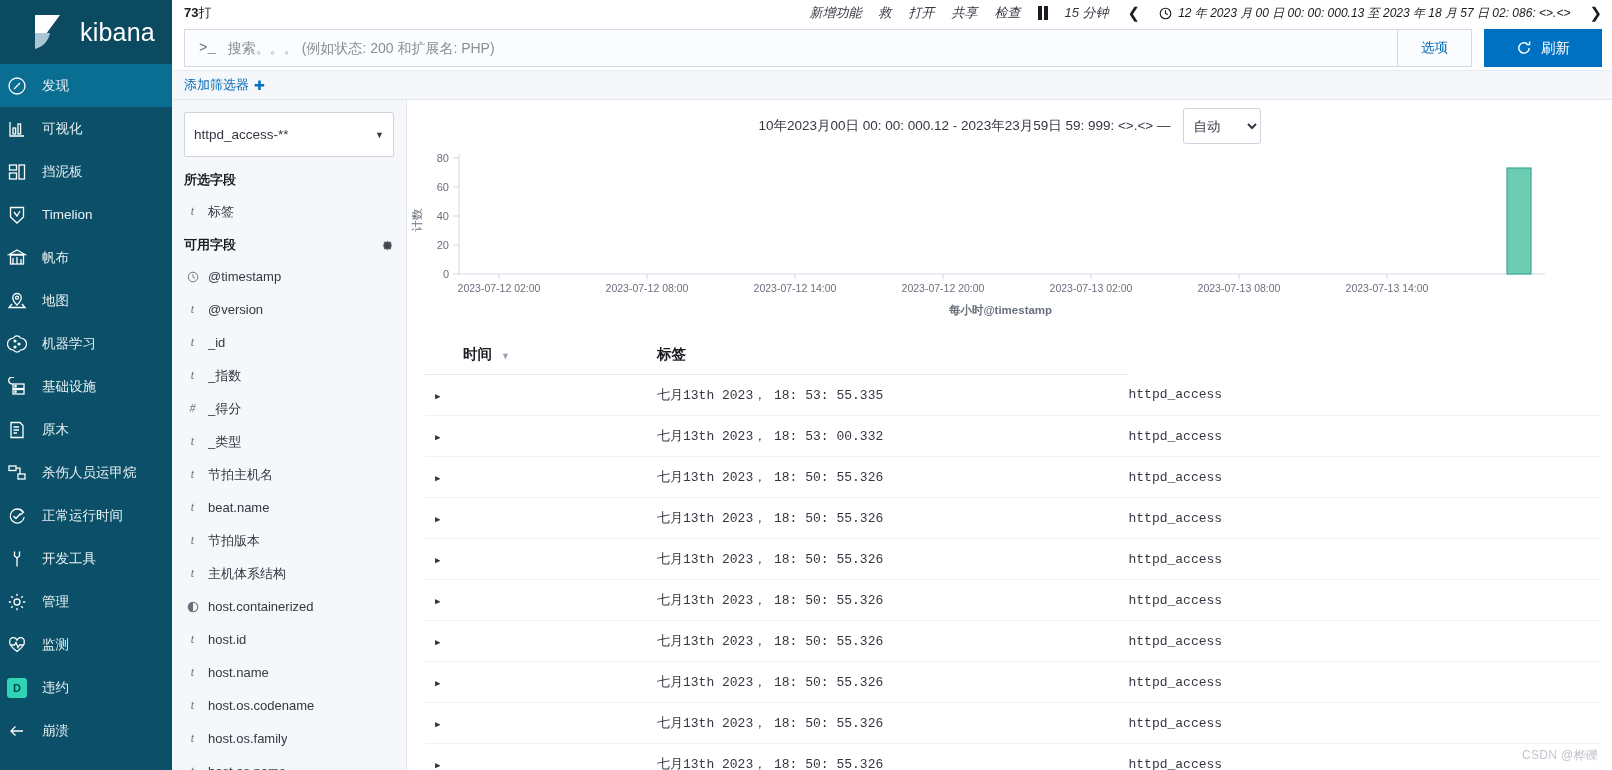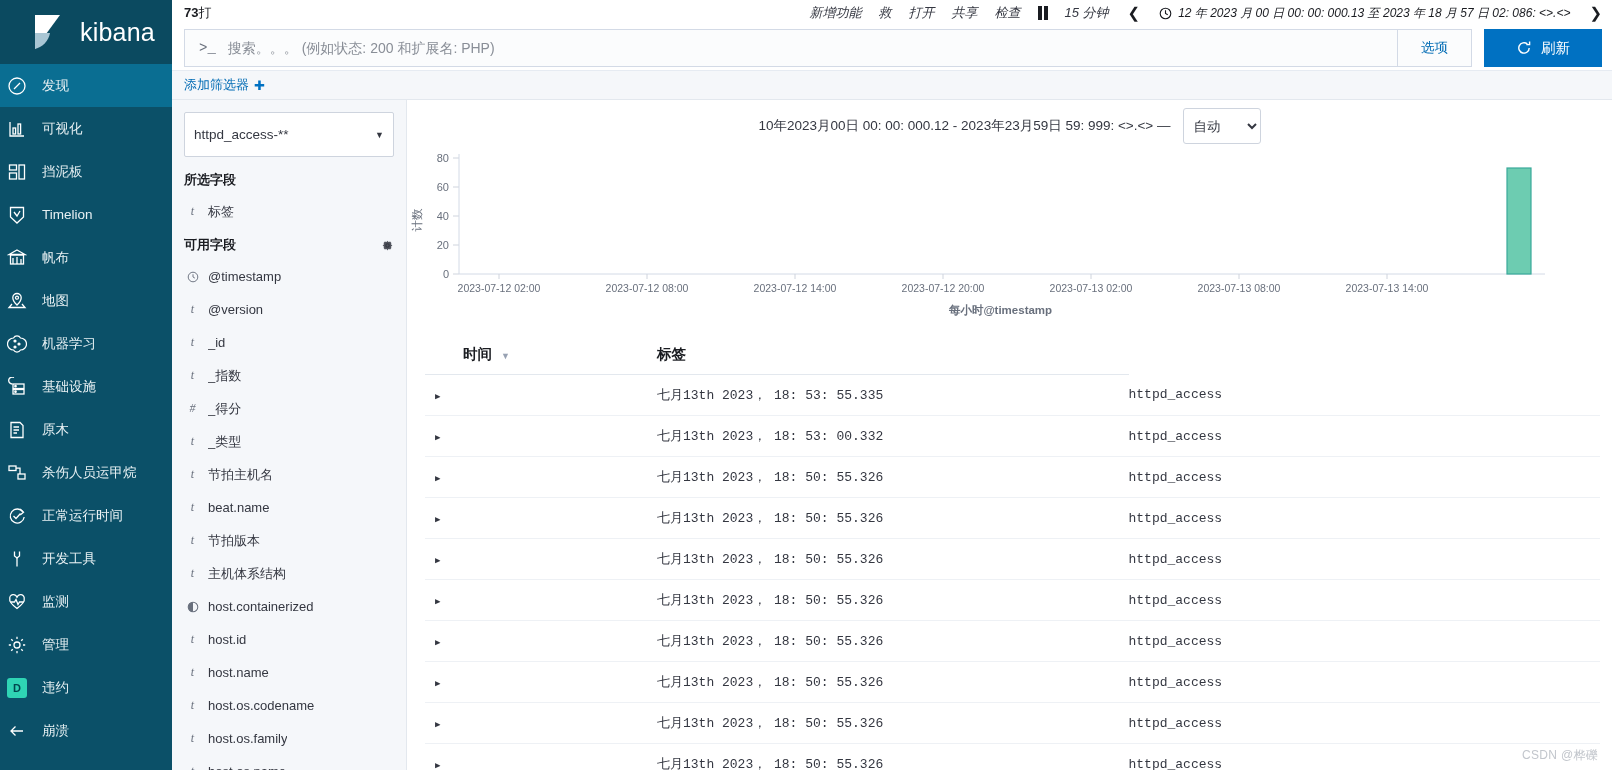--- a/index.html
+++ b/index.html
@@ -384,35 +384,35 @@
             <path d="M7.5 2.5 V7 L10 9 L12.5 7 V2.5"></path>
               <path d="M10 9 V17.5"></path>
           </svg>
         </span>
         <span>开发工具</span>
       </div>
 
       <div class="nav-item">
         <span class="nav-icon">
           <svg width="20" height="20" viewBox="0 0 20 20" fill="none" stroke="#ffffff" stroke-width="1.3">
+            <circle cx="10" cy="10" r="3"></circle>
+            <path d="M10 1.8 V4 M10 16 V18.2 M1.8 10 H4 M16 10 H18.2 M4.2 4.2 L5.8 5.8 M14.2 14.2 L15.8 15.8 M15.8 4.2 L14.2 5.8 M5.8 14.2 L4.2 15.8"></path>
+          </svg>
+        </span>
+        <span>管理</span>
+      </div>
+
+      <div class="nav-item">
+        <span class="nav-icon">
+          <svg width="20" height="20" viewBox="0 0 20 20" fill="none" stroke="#ffffff" stroke-width="1.3">
             <path d="M10 16.5 C4 12 2 9.5 2.8 6.8 A3.6 3.6 0 0 1 10 5.6 A3.6 3.6 0 0 1 17.2 6.8 C18 9.5 16 12 10 16.5z"></path>
             <path d="M4 10 H7.5 L9 7.5 L11 12.5 L12.5 10 H16"></path>
           </svg>
         </span>
         <span>监测</span>
-      </div>
-
-      <div class="nav-item">
-        <span class="nav-icon">
-          <svg width="20" height="20" viewBox="0 0 20 20" fill="none" stroke="#ffffff" stroke-width="1.3">
-            <circle cx="10" cy="10" r="3"></circle>
-            <path d="M10 1.8 V4 M10 16 V18.2 M1.8 10 H4 M16 10 H18.2 M4.2 4.2 L5.8 5.8 M14.2 14.2 L15.8 15.8 M15.8 4.2 L14.2 5.8 M5.8 14.2 L4.2 15.8"></path>
-          </svg>
-        </span>
-        <span>管理</span>
       </div>
 
       <div class="nav-item">
         <span class="nav-icon">
           <span class="nav-badge">D</span>
         </span>
         <span>违约</span>
       </div>
 
       <div class="nav-item">

